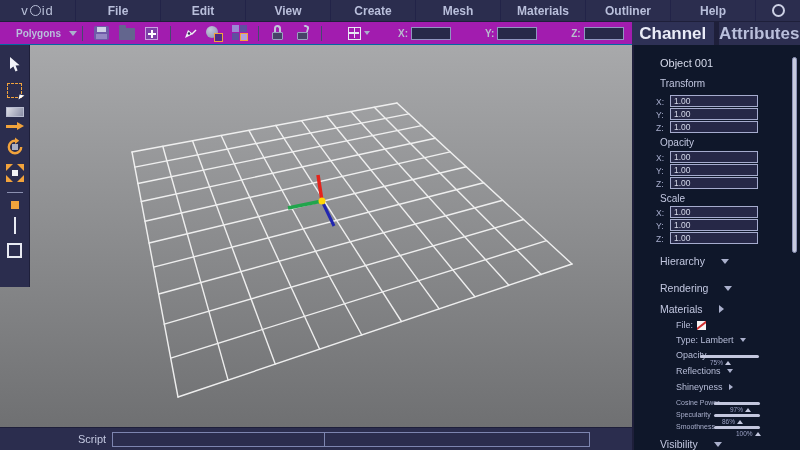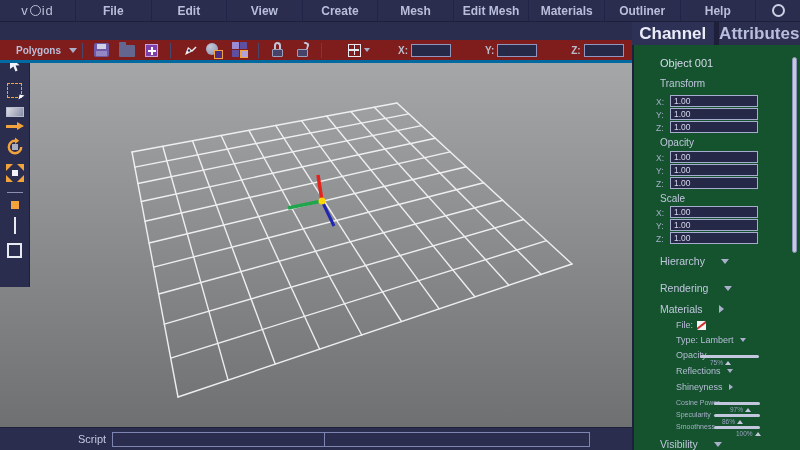--- a/index.html
+++ b/index.html
@@ -8,21 +8,21 @@
 
   
   .menubar { position:absolute; top:0; left:0; width:800px; height:22px; background:#2b2d4e; display:flex; border-bottom:1px solid #1e1f3a; z-index:30; }
   .logo-cell { width:75px; display:flex; align-items:center; justify-content:center; color:#b9c0d8; font-size:13px; letter-spacing:1px; }
   .logo-o { display:inline-block; width:11px; height:11px; border:1.6px solid #b9c0d8; border-radius:50%; margin:0 1px; }
   .menu-item { flex:1; display:flex; align-items:center; justify-content:center; font-size:12px; font-weight:bold; color:#b9bfdb; border-left:1px solid #222348; cursor:default; }
   .circle-cell { width:45px; display:flex; align-items:center; justify-content:center; border-left:1px solid #222348; }
   .circle-glyph { width:13px; height:13px; border:2px solid #ccd0e4; border-radius:50%; }
 
   
-  .toolbar { position:absolute; top:22px; left:0; width:632px; height:23px; background:#7f1d1d; display:flex; align-items:center; border-bottom:3px solid #0369a1; z-index:30;margin-top:18px; }
+  .toolbar { position:absolute; top:22px; left:0; width:632px; height:23px; background:#a21caf; display:flex; align-items:center; border-bottom:1px solid #0369a1; z-index:30; }
   .mode-dd { display:flex; align-items:center; padding-left:16px; width:76px; font-size:10px; font-weight:bold; color:#b9bfdb; }
   .tri-down { width:0; height:0; border-left:4px solid transparent; border-right:4px solid transparent; border-top:5px solid #aab0cc; margin-left:8px; }
   .tri-down.sm { border-left-width:3px; border-right-width:3px; border-top-width:4px; }
   .tri-right { width:0; height:0; border-top:4px solid transparent; border-bottom:4px solid transparent; border-left:5px solid #aab0cc; }
   .tb-sep { width:1px; height:15px; background:#454870; margin:0 6px; }
   .tb-icon { width:17px; height:17px; margin:0 4px; position:relative; display:flex; align-items:center; justify-content:center; }
   
   .i-floppy { width:15px; height:14px; background:#6f5aa8; border-radius:2px; position:relative; }
   .i-floppy:before { content:""; position:absolute; top:1px; left:3px; width:9px; height:5px; background:#cfd2e6; }
   .i-floppy:after  { content:""; position:absolute; bottom:1px; left:2px; width:11px; height:5px; background:#9487c4; }
@@ -83,21 +83,21 @@
 
   
   .scriptbar { position:absolute; top:427px; left:0; width:632px; height:23px; background:#2b2d4e; border-top:1px solid #1e1f3a; z-index:20; }
   .script-label { position:absolute; left:78px; top:5px; font-size:11px; color:#c3c8e0; }
   .script-box { position:absolute; left:112px; top:4px; width:478px; height:15px; border:1px solid #7d85b0; display:flex; }
   .script-input { background:transparent; border:none; outline:none; color:#dfe2f0; font-size:9px; padding:0 3px; font-family:"Liberation Sans",sans-serif; }
   .script-input.one { width:212px; border-right:1px solid #7d85b0; }
   .script-input.two { flex:1; }
 
   
-  .panel { position:absolute; top:45px; left:632px; width:168px; height:405px; background:#14532d; border-left:2px solid #1e1f3a; z-index:25; }
+  .panel { position:absolute; top:45px; left:632px; width:168px; height:405px; background:#0f172a; border-left:2px solid #1e1f3a; z-index:25; }
   .p-abs { position:absolute; }
   .p-title { font-size:11px; color:#d7dbec; }
   .p-sec { font-size:10px; color:#c2c7e0; }
   .p-axis { font-size:8.5px; color:#aab0d0; }
   .p-input { width:88px; height:12px; background:#262847; border:1px solid #a6acce; color:#d5d9ea; font-size:8.5px; padding:0 3px; font-family:"Liberation Sans",sans-serif; }
   .p-head { display:flex; align-items:center; font-size:10.5px; color:#c2c7e0; }
   .p-head .tri-down, .p-head .tri-right { margin-left:16px; }
   .p-sub { display:flex; align-items:center; font-size:9px; color:#b7bdd8; }
   .p-sub .tri-down, .p-sub .tri-right { margin-left:6px; }
   .file-chip { width:9px; height:9px; background:#f5f5f5; margin-left:4px; position:relative; overflow:hidden; }
@@ -115,21 +115,20 @@
   <div class="logo-cell">
     <span>v</span>
       <span class="logo-o"></span>
       <span>id</span>
   </div>
   <div class="menu-item">File</div>
   <div class="menu-item">Edit</div>
   <div class="menu-item">View</div>
   <div class="menu-item">Create</div>
   <div class="menu-item">Mesh</div>
-  <div class="menu-item">Edit Mesh</div>
   <div class="menu-item">Materials</div>
   <div class="menu-item">Outliner</div>
   <div class="menu-item">Help</div>
   <div class="circle-cell">
       <span class="circle-glyph"></span>
     </div>
 </div>
 
 <div class="toolbar">
   <div class="mode-dd">

